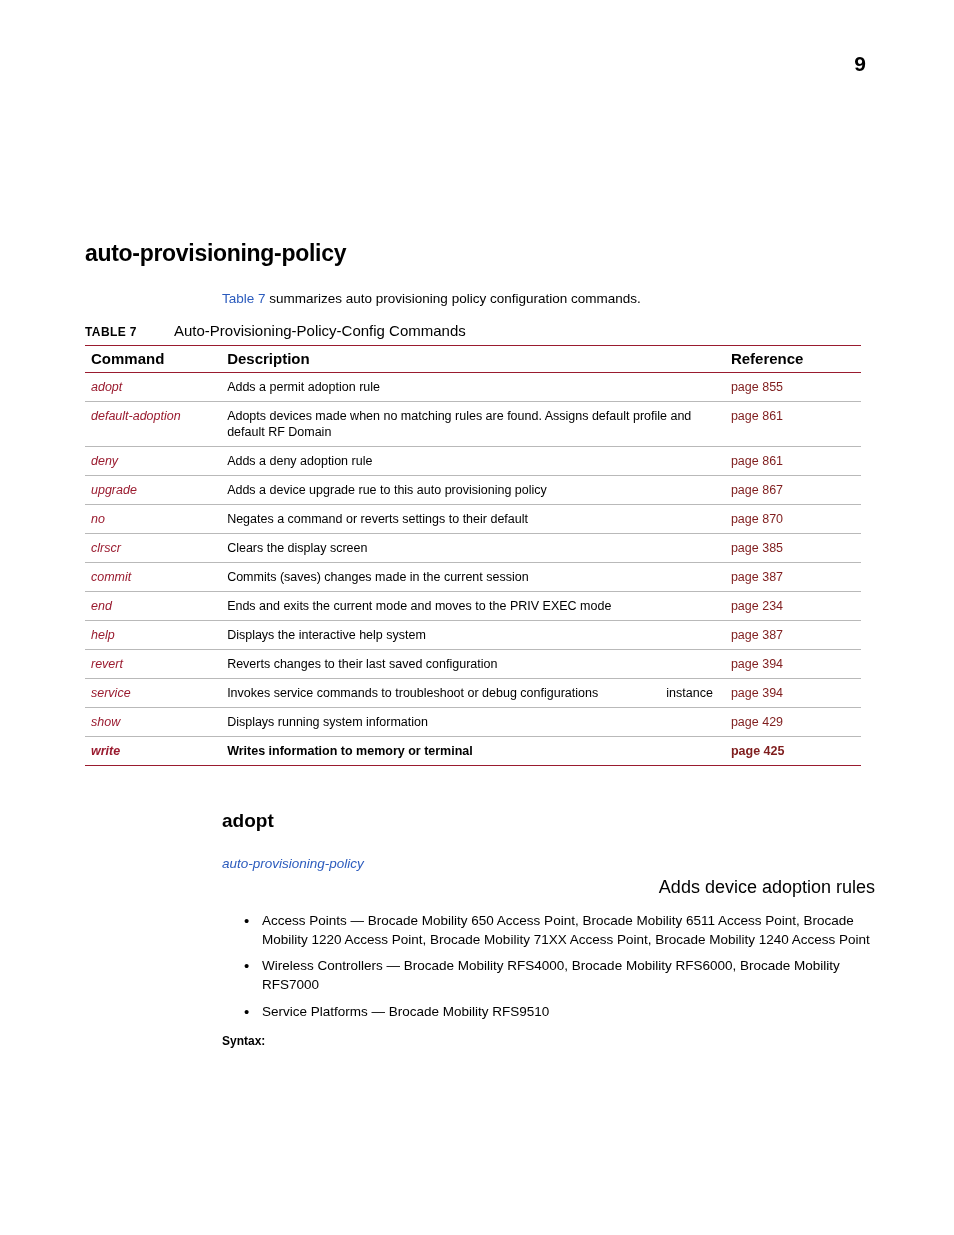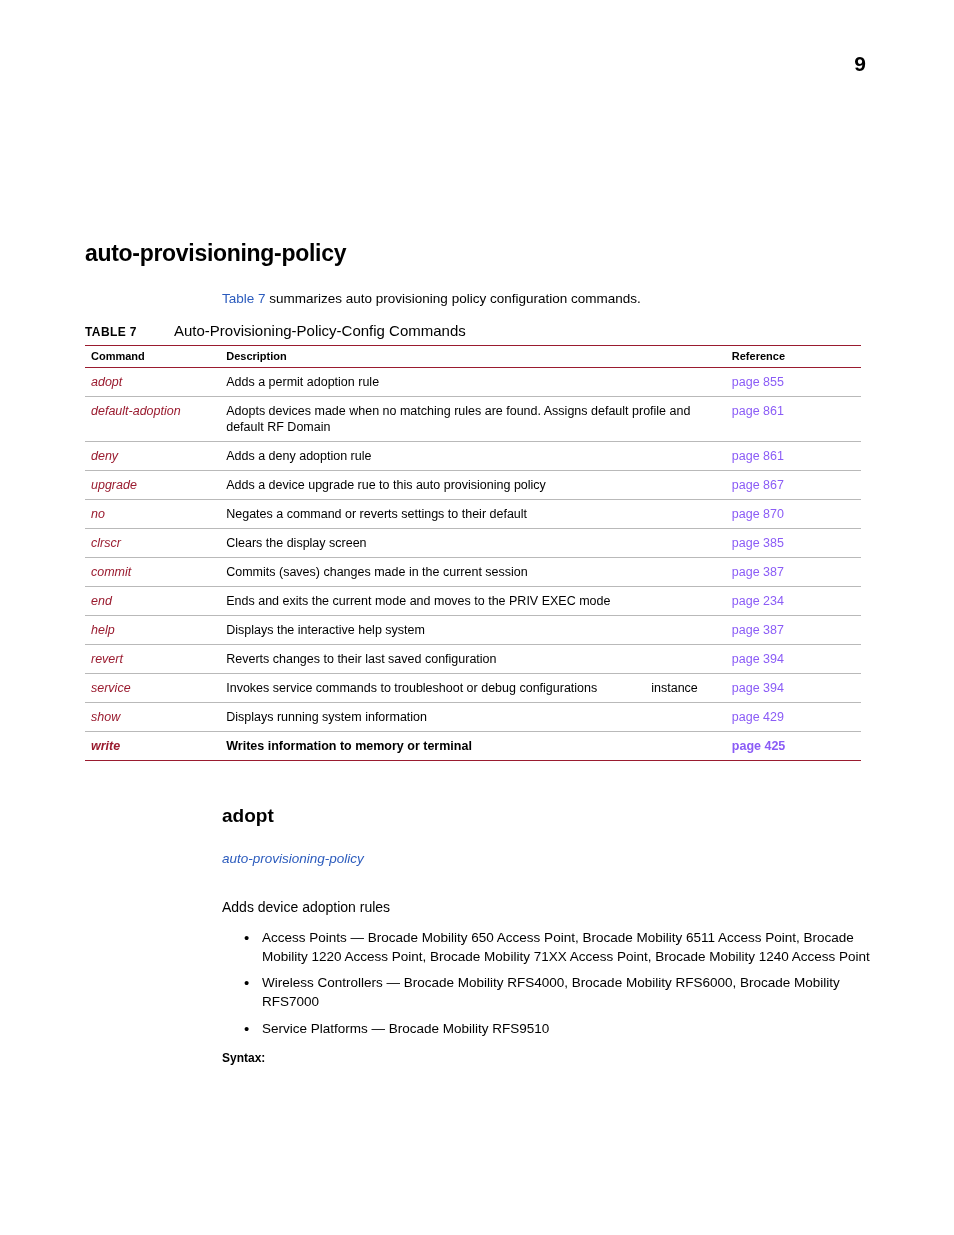--- a/index.html
+++ b/index.html
@@ -59,21 +59,21 @@
   .table-caption .tbl-title {
     font-size: 15px;
   }
   table.cmd-table {
     border-collapse: collapse;
     width: 776px;
     font-size: 12.5px;
   }
   table.cmd-table thead th {
     text-align: left;
-    font-size: 11px;
+    font-size: 15px;
     font-weight: bold;
     padding: 4px 0 5px 6px;
     border-top: 1.6px solid #9a1b2f;
     border-bottom: 1.2px solid #9a1b2f;
   }
   table.cmd-table tbody td {
     padding: 6px 6px 6px 6px;
     vertical-align: top;
     border-bottom: 0.8px solid #b9b9b9;
     line-height: 1.28;
@@ -83,43 +83,44 @@
     font-weight: bold;
   }
   .col-cmd { width: 128px; }
   .col-desc { width: 520px; }
   .col-ref { width: 128px; }
   .cmd-name {
     color: #9a1b2f;
     font-style: italic;
   }
   .ref-link {
-    color: #8b5cf6;
+    color: #7f1d1d;
   }
   .desc-extra {
     float: right;
-    margin-right: 22px;
+    margin-right: 6px;
   }
   h2.sub-title {
     font-size: 19px;
     font-weight: bold;
     margin: 44px 0 0 137px;
   }
   .sub-body {
     margin-left: 137px;
   }
   .parent-link {
     color: #2b5bbd;
     font-style: italic;
     font-size: 13.5px;
     margin-top: 24px;
   }
   .para {
-    font-size: 14px;
-    margin-top: 33px;
+    font-size: 18px;
+    margin-top: 6px;
+    text-align: right;
   }
   ul.platforms {
     margin: 14px 0 0 0;
     padding: 0;
     list-style: none;
   }
   ul.platforms li {
     position: relative;
     padding-left: 40px;
     font-size: 13.5px;

